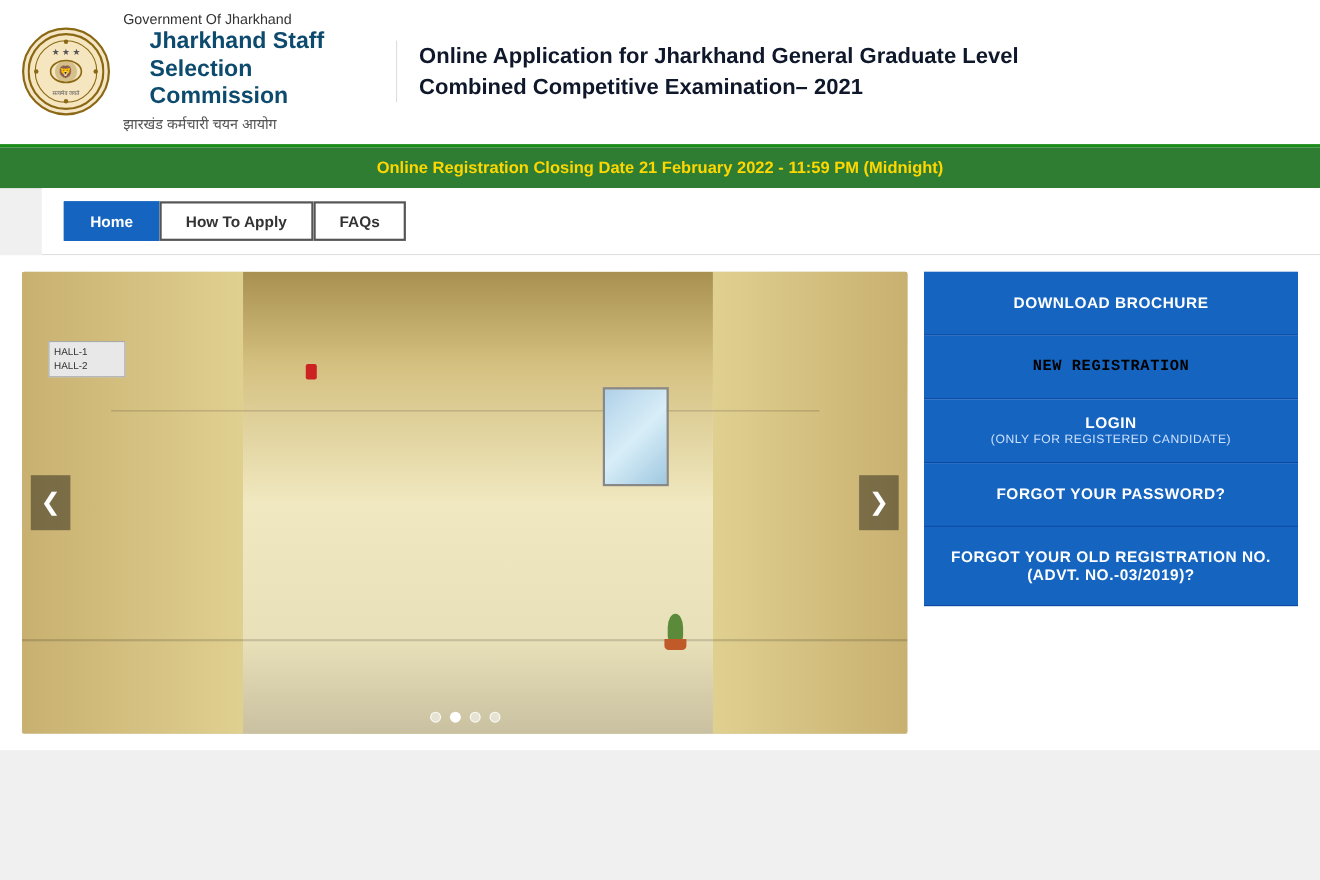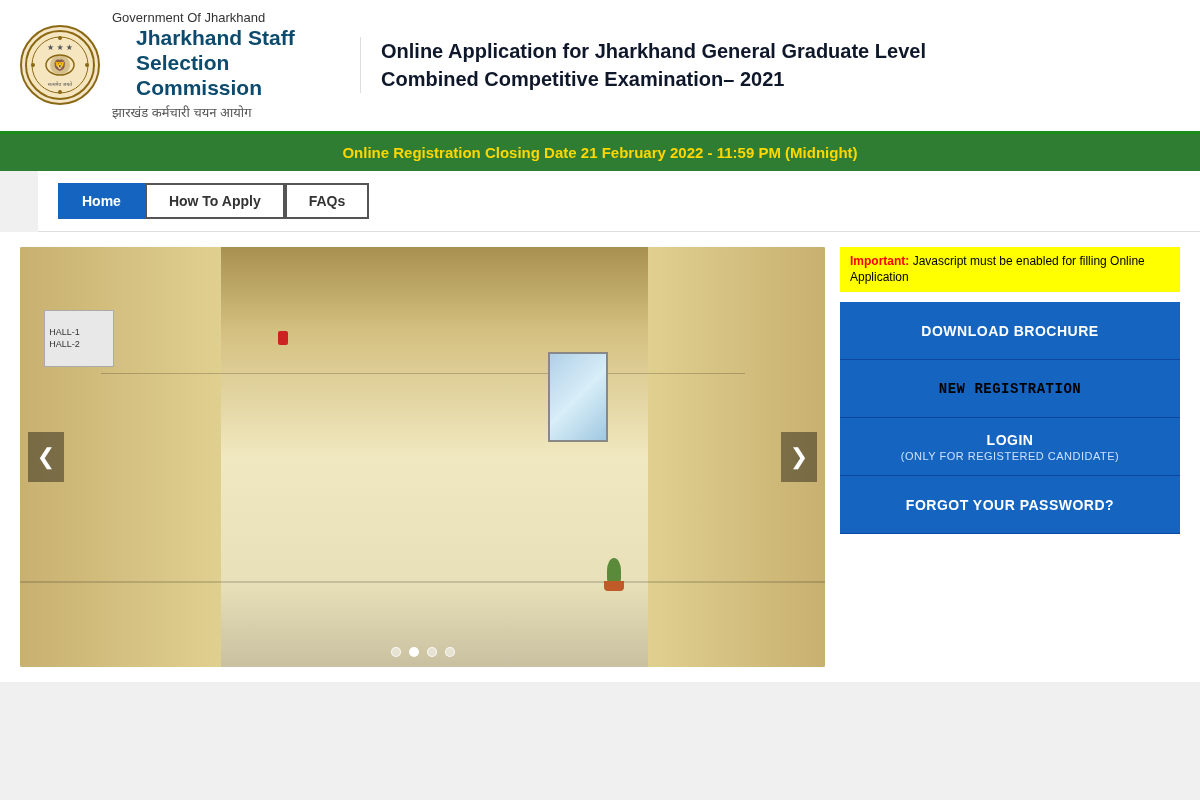--- a/index.html
+++ b/index.html
@@ -153,21 +153,21 @@
       background: linear-gradient(135deg, #b0d0e8, #d8eef8, #a0c8e0);
       border: 2px solid #888;
     }
     .sign-board {
       position: absolute;
       left: 3%;
       top: 15%;
       width: 70px;
       background: #e8e8e8;
       border: 1px solid #aaa;
-      padding: 15px 4px;
+      padding: 3px 4px;
       font-size: 9px;
       color: #333;
       line-height: 1.4;
     }
     .plant-left {
       position: absolute;
       bottom: 18%;
       right: 25%;
       width: 20px;
       height: 35px;
@@ -348,33 +348,33 @@
     <button class="carousel-next">❯</button>
     <div class="carousel-dots">
       <div class="dot"></div>
       <div class="dot active"></div>
       <div class="dot"></div>
       <div class="dot"></div>
     </div>
   </div>
 
   <div class="action-panel">
-    <div class="important-notice">
-      <strong>Important:</strong>
-      <span>Javascript must be enabled for filling Online Application</span>
-    </div>
 
     <button class="action-btn">
       <span>DOWNLOAD BROCHURE</span>
     </button>
     <button class="action-btn green-text">
       <span>NEW REGISTRATION</span>
     </button>
     <button class="action-btn">
       <span>LOGIN</span>
       <span class="sub-text">(ONLY FOR REGISTERED CANDIDATE)</span>
     </button>
     <button class="action-btn">
       <span>FORGOT YOUR PASSWORD?</span>
     </button>
+    <button class="action-btn" style="min-height:72px; white-space:pre-line;">
+      <span>FORGOT YOUR OLD REGISTRATION NO.
+(ADVT. NO.-03/2019)?</span>
+    </button>
   </div>
 
 </div>
 
 </body></html>

